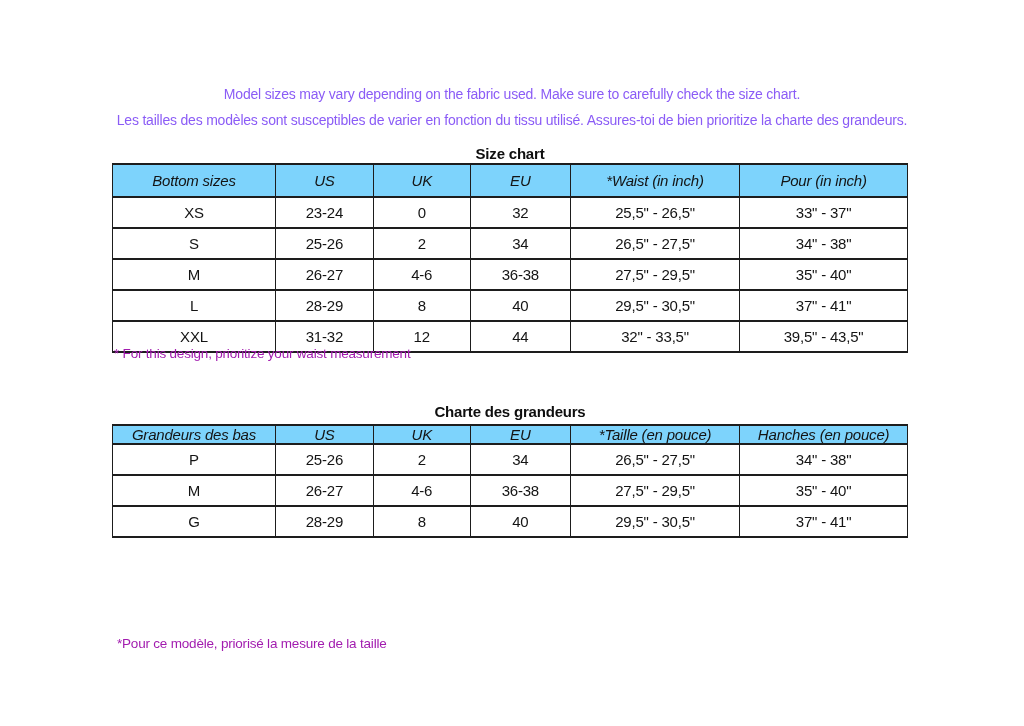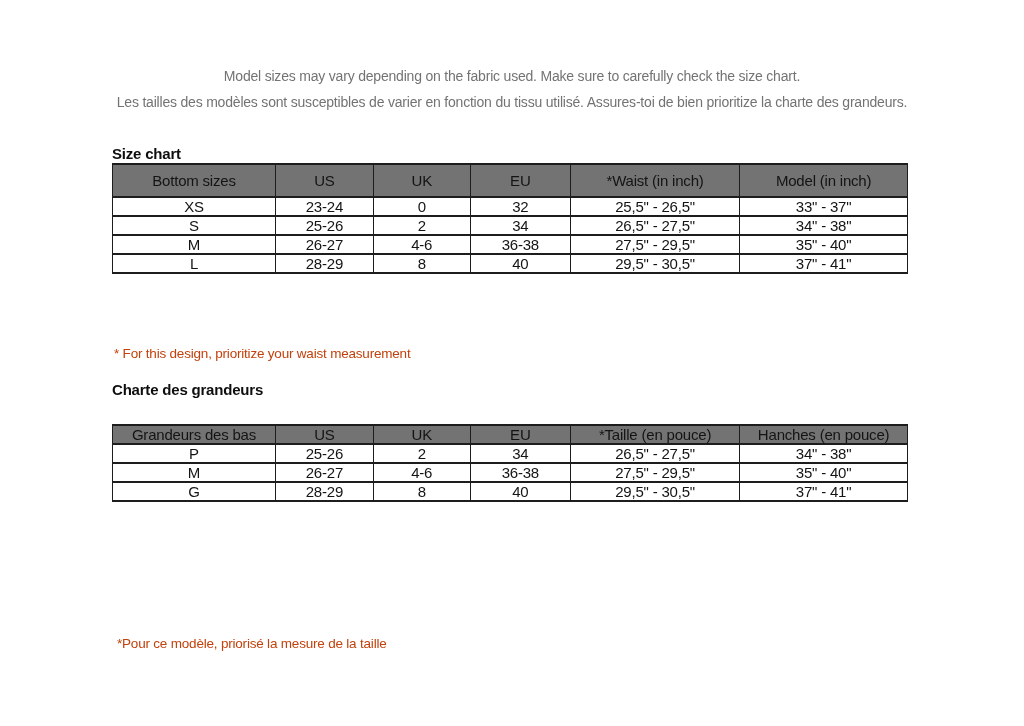--- a/index.html
+++ b/index.html
@@ -12,35 +12,37 @@
     color: #141414;
     overflow: hidden;
   }
   .intro {
     position: absolute;
     left: 0;
     width: 1024px;
     text-align: center;
     font-size: 14px;
     letter-spacing: -0.2px;
-    color: #737373;
+    color: #8b5cf6;
+    margin-top: 18px;
   }
   .intro-en { top: 68px; }
   .intro-fr { top: 94px; }
   .table-title {
     position: absolute;
     left: 112px;
     width: 796px;
+    text-align: center;
     font-size: 15px;
     font-weight: 700;
     letter-spacing: -0.2px;
     color: #0e0e0e;
   }
   .title-en { top: 145px; }
-  .title-fr { top: 381px; }
+  .title-fr { top: 403px; }
   table.size-table {
     position: absolute;
     left: 112px;
     width: 796px;
     border-collapse: collapse;
     table-layout: fixed;
     background: #ffffff;
   }
   .table-en { top: 163px; }
   .table-fr { top: 424px; }
@@ -51,36 +53,37 @@
     text-align: center;
     vertical-align: middle;
     font-size: 15px;
     font-weight: 400;
     letter-spacing: -0.2px;
     padding: 0;
     white-space: nowrap;
     overflow: hidden;
   }
   table.size-table th {
-    background: #737373;
+    background: #7dd3fc;
+    font-style: italic;
   }
   .table-en thead tr { height: 33px; }
   .table-fr thead tr { height: 18px; }
-  table.size-table tbody tr { height: 19px; }
+  table.size-table tbody tr { height: 31px; }
   col.c0 { width: 20.5%; }
   col.c1 { width: 12.3%; }
   col.c2 { width: 12.2%; }
   col.c3 { width: 12.6%; }
   col.c4 { width: 21.3%; }
   col.c5 { width: 21.1%; }
   .footnote {
     position: absolute;
     font-size: 13.5px;
     letter-spacing: -0.2px;
-    color: #c2410c;
+    color: #a21caf;
   }
   .footnote-en { top: 346px; left: 114px; }
   .footnote-fr { top: 630px; left: 117px; margin-top: 6px; }
 </style>
 </head>
 <body>
 
 <div>
 
   <p class="intro intro-en">Model sizes may vary depending on the fabric used. Make sure to carefully check the size chart.</p>
@@ -97,21 +100,21 @@
         <col class="c4">
         <col class="c5">
     </colgroup>
     <thead>
       <tr>
         <th>Bottom sizes</th>
         <th>US</th>
         <th>UK</th>
         <th>EU</th>
         <th>*Waist (in inch)</th>
-        <th>Model (in inch)</th>
+        <th>Pour (in inch)</th>
       </tr>
     </thead>
     <tbody>
       <tr>
         <td>XS</td>
         <td>23-24</td>
         <td>0</td>
         <td>32</td>
         <td>25,5" - 26,5"</td>
         <td>33" - 37"</td>
@@ -132,20 +135,28 @@
         <td>27,5" - 29,5"</td>
         <td>35" - 40"</td>
       </tr>
       <tr>
         <td>L</td>
         <td>28-29</td>
         <td>8</td>
         <td>40</td>
         <td>29,5" - 30,5"</td>
         <td>37" - 41"</td>
+      </tr>
+      <tr>
+        <td>XXL</td>
+        <td>31-32</td>
+        <td>12</td>
+        <td>44</td>
+        <td>32" - 33,5"</td>
+        <td>39,5" - 43,5"</td>
       </tr>
     </tbody>
   </table>
 
   <p class="footnote footnote-en">* For this design, prioritize your waist measurement</p>
 
   <h2 class="table-title title-fr">Charte des grandeurs</h2>
 
   <table class="size-table table-fr">
     <colgroup>

